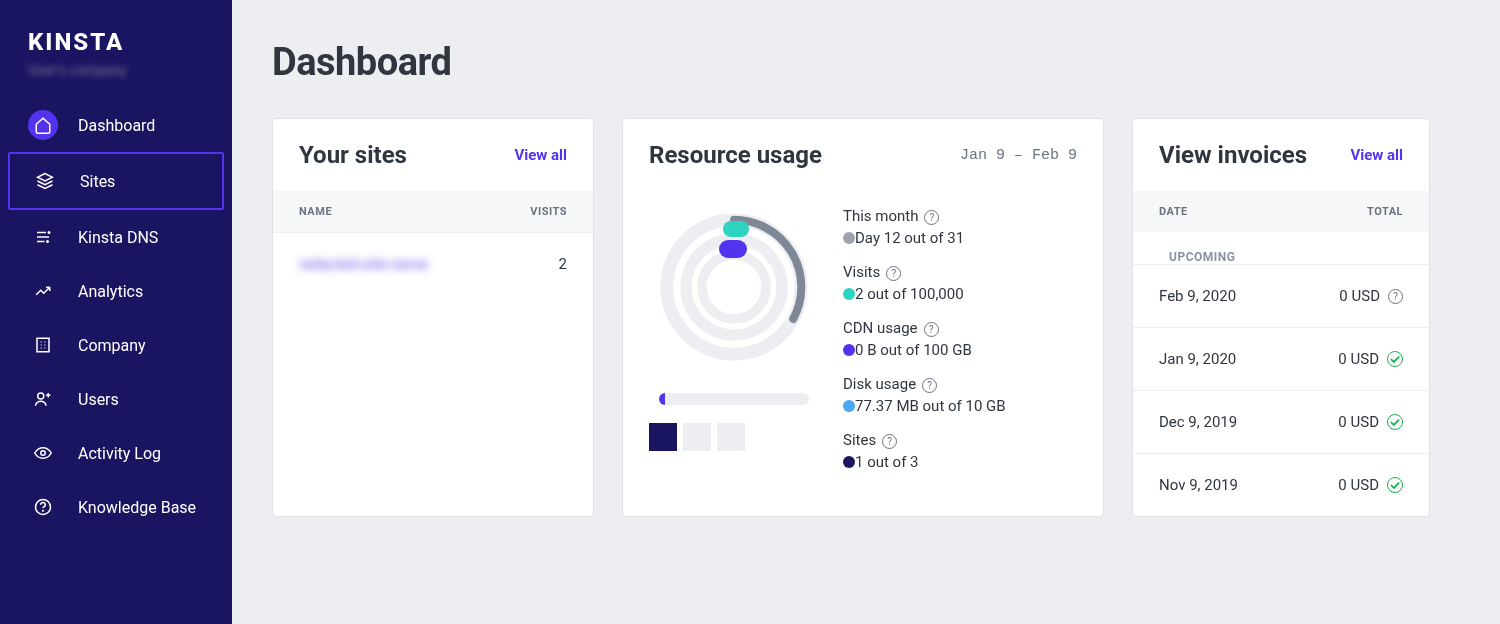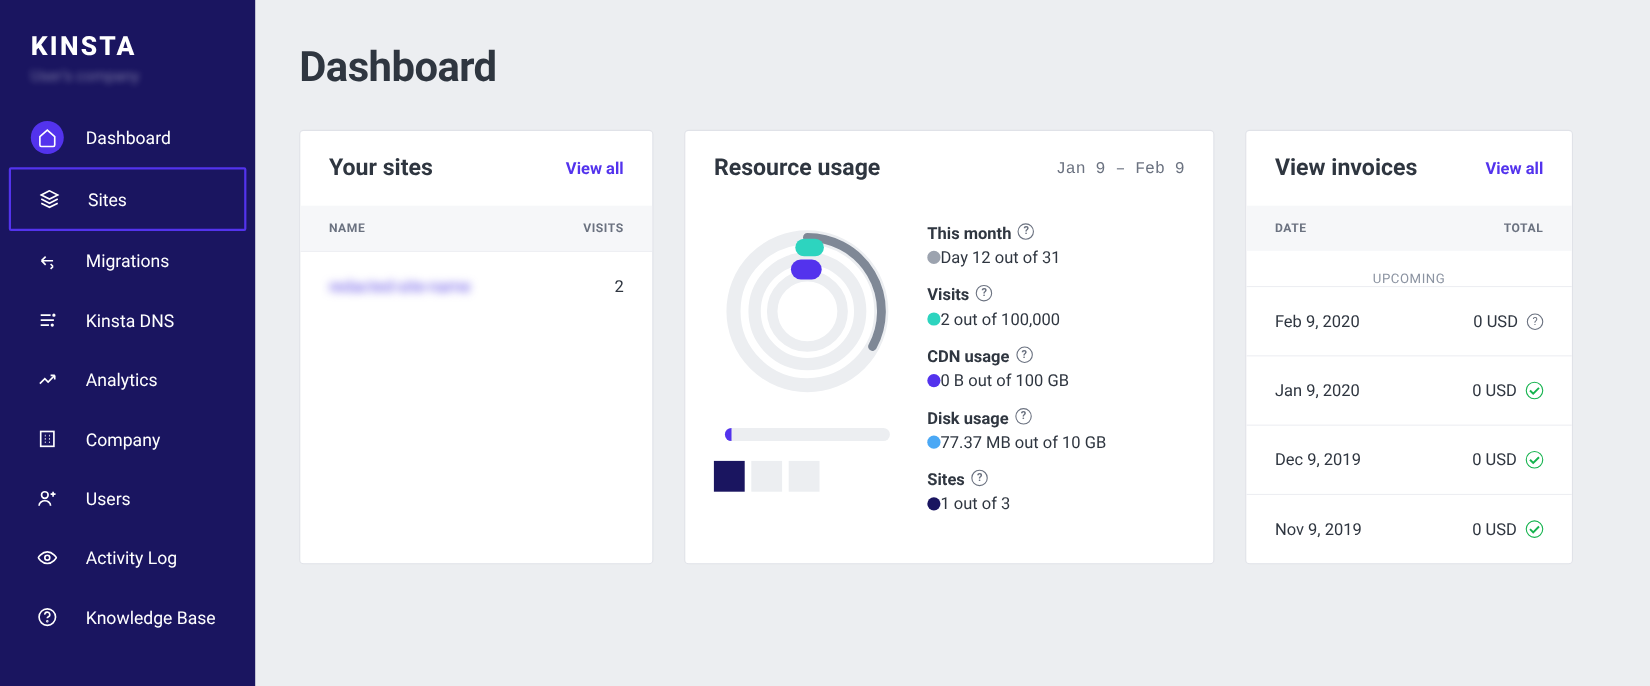--- a/index.html
+++ b/index.html
@@ -81,21 +81,21 @@
     .card-sites { width: 322px; }
     .card-resource { width: 482px; }
     .card-invoices { width: 298px; }
     .card-head {
       display: flex;
       justify-content: space-between;
       align-items: center;
       padding: 22px 26px;
     }
     .card-title {
-      font-size: 21px;
+      font-size: 24px;
       font-weight: 700;
       color: #2f3640;
     }
     .card-meta {
       font-size: 15px;
       color: #6b7280;
       font-family: Liberation Mono, monospace;
     }
     .view-all {
       color: #5333ed;
@@ -121,24 +121,23 @@
       padding: 22px 26px;
       border-top: 1px solid #edeef2;
       font-size: 15px;
       color: #2f3640;
     }
     .site-row:first-of-type, .invoice-row:first-of-type { border-top: none; }
     .site-name { color: #5e4ae6; filter: blur(4px); }
     .inv-upcoming {
       padding: 18px 36px 0;
       font-size: 12px;
-      font-weight: 400;
+      font-weight: 700;
       color: #8b93a1;
       letter-spacing: 0.5px;
-      text-align: center;
     }
     .inv-amount { display: flex; align-items: center; gap: 8px; }
     .inv-icon { width: 16px; height: 16px; }
     .resource-body { display: flex; gap: 24px; padding: 16px 26px 22px; }
     .donut-col { width: 170px; display: flex; flex-direction: column; align-items: center; }
     .donut { position: relative; width: 160px; height: 160px; }
     .donut svg { width: 100%; height: 100%; }
     .blobs { position: absolute; top: 14px; left: 50%; transform: translateX(-50%); }
     .blob1 { width: 26px; height: 16px; background: #2dd4bf; border-radius: 10px; margin-left: 4px; }
     .blob2 { width: 28px; height: 18px; background: #5333ed; border-radius: 12px; margin-top: 3px; }
@@ -148,21 +147,21 @@
     }
     .progress-bar::before {
       content: ''; position: absolute; left: 0; top: 0; bottom: 0;
       width: 6px; background: #5333ed; border-radius: 6px 0 0 6px;
     }
     .squares { display: flex; gap: 6px; margin-top: 18px; align-self: flex-start; }
     .sq { width: 28px; height: 28px; }
     .sq1 { background: #1a1560; }
     .sq2, .sq3 { background: #eceef1; }
     .metrics { flex: 1; display: flex; flex-direction: column; gap: 16px; }
-    .metric-title { font-size: 15px; font-weight: 700; color: #2f3640; display: flex; align-items: flex-start; gap: 6px; }
+    .metric-title { font-size: 15px; font-weight: 400; color: #2f3640; display: flex; align-items: flex-end; gap: 6px; }
     .metric-val { display: flex; align-items: center; margin-top: 4px; font-size: 15px; color: #2f3640; }
     .dot { width: 12px; height: 12px; border-radius: 50%; flex-shrink: 0; }
     .help-circle {
       width: 15px; height: 15px; border: 1.5px solid #6b7280;
       border-radius: 50%; display: inline-flex; align-items: center;
       justify-content: center; font-size: 10px; color: #6b7280; cursor: pointer;
     }
     .check-circle {
       width: 16px; height: 16px; border: 1.5px solid #15b34e;
       border-radius: 50%; display: inline-flex; align-items: center;
@@ -186,29 +185,20 @@
     </li>
     <li class="nav-item highlighted">
       <span class="nav-icon-wrap">
         <svg class="nav-icon" viewBox="0 0 24 24">
             <polygon points="12 2 2 7 12 12 22 7 12 2"></polygon>
             <polyline points="2 17 12 22 22 17"></polyline>
             <polyline points="2 12 12 17 22 12"></polyline>
           </svg>
       </span>
       <span>Sites</span>
-    </li>
-    <li class="nav-item">
-      <span class="nav-icon-wrap">
-        <svg class="nav-icon" viewBox="0 0 24 24">
-            <path d="M5 12l5-5M5 12l5 5M5 12h14"></path>
-            <path d="M19 5l-3 3M19 5l-3-3" transform="translate(0 14)"></path>
-          </svg>
-      </span>
-      <span>Migrations</span>
     </li>
     <li class="nav-item">
       <span class="nav-icon-wrap">
         <svg class="nav-icon" viewBox="0 0 24 24">
             <path d="M4 6h12M4 12h16M4 18h10"></path>
             <circle cx="20" cy="6" r="1"></circle>
             <circle cx="18" cy="18" r="1"></circle>
           </svg>
       </span>
       <span>Kinsta DNS</span>

